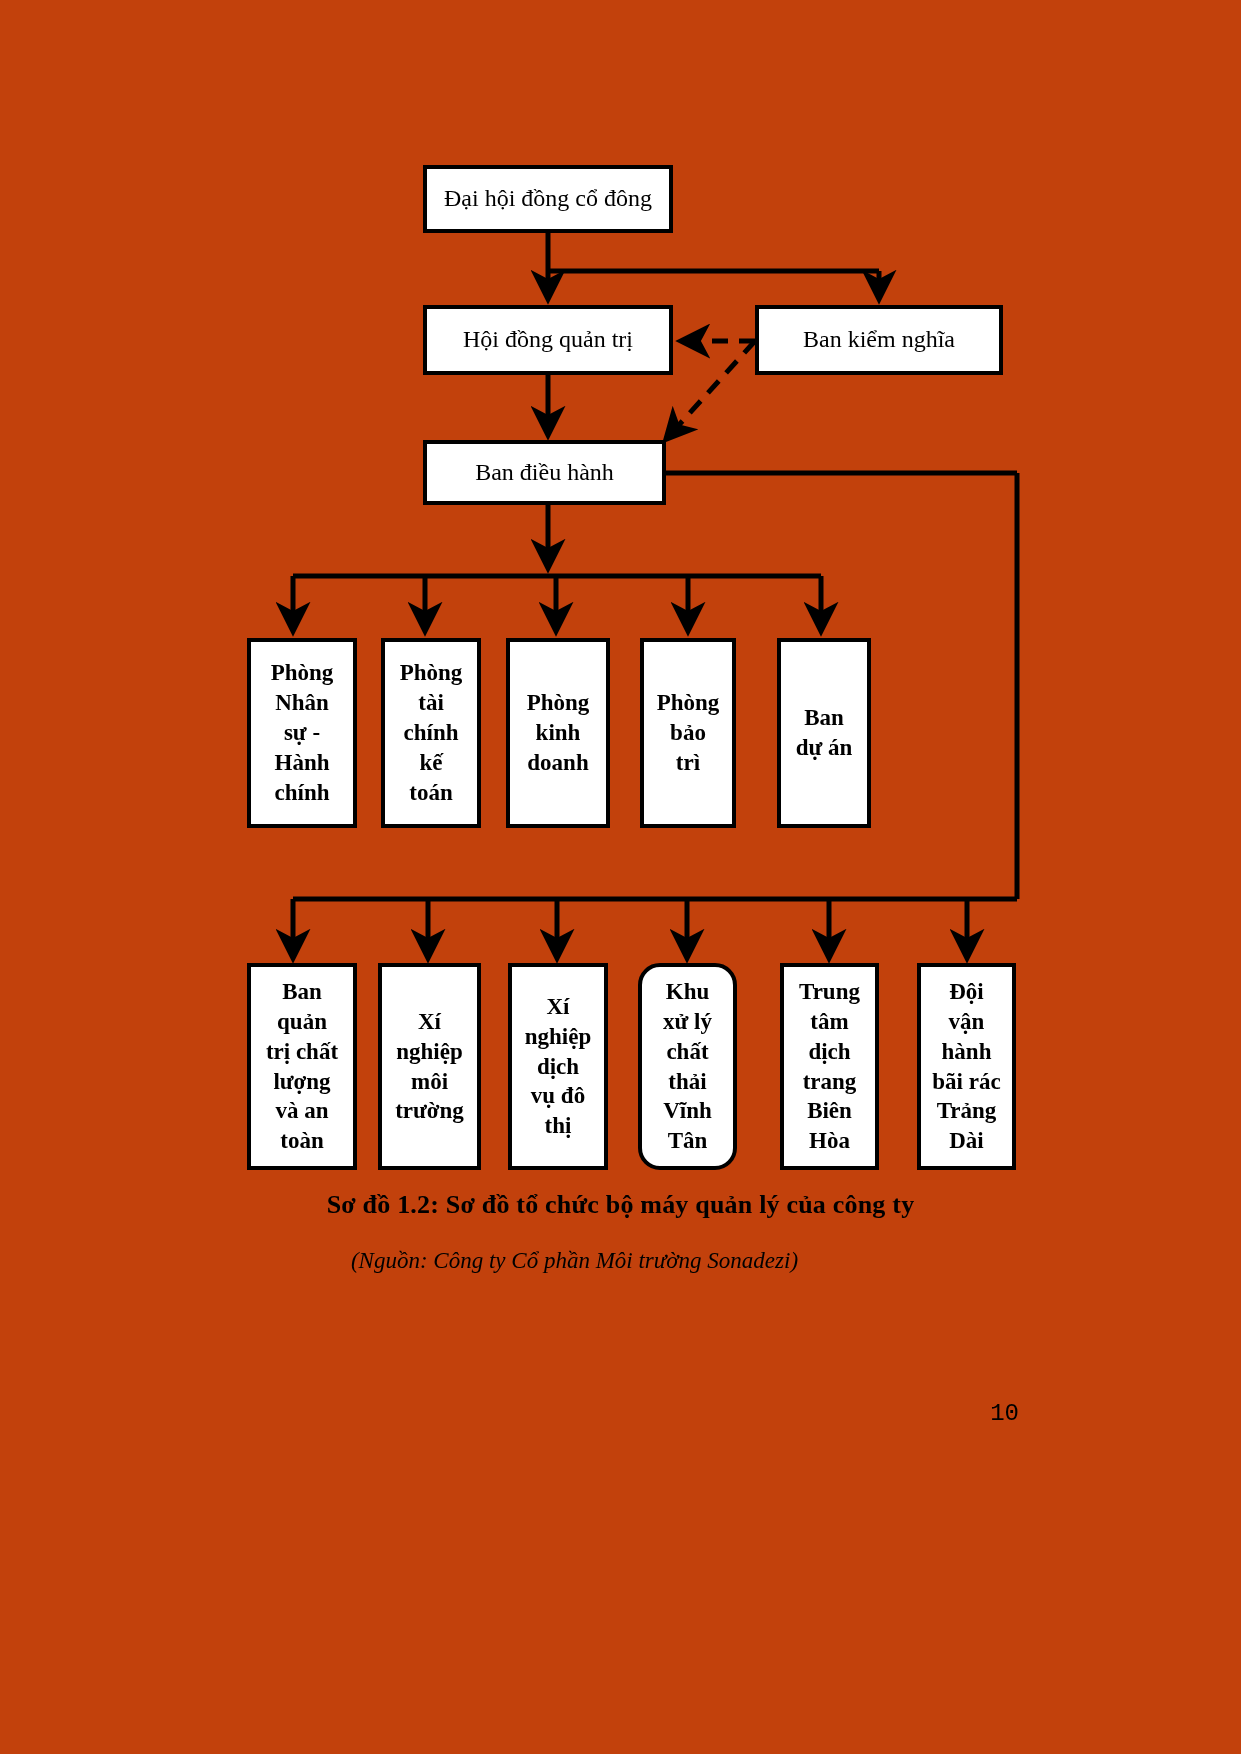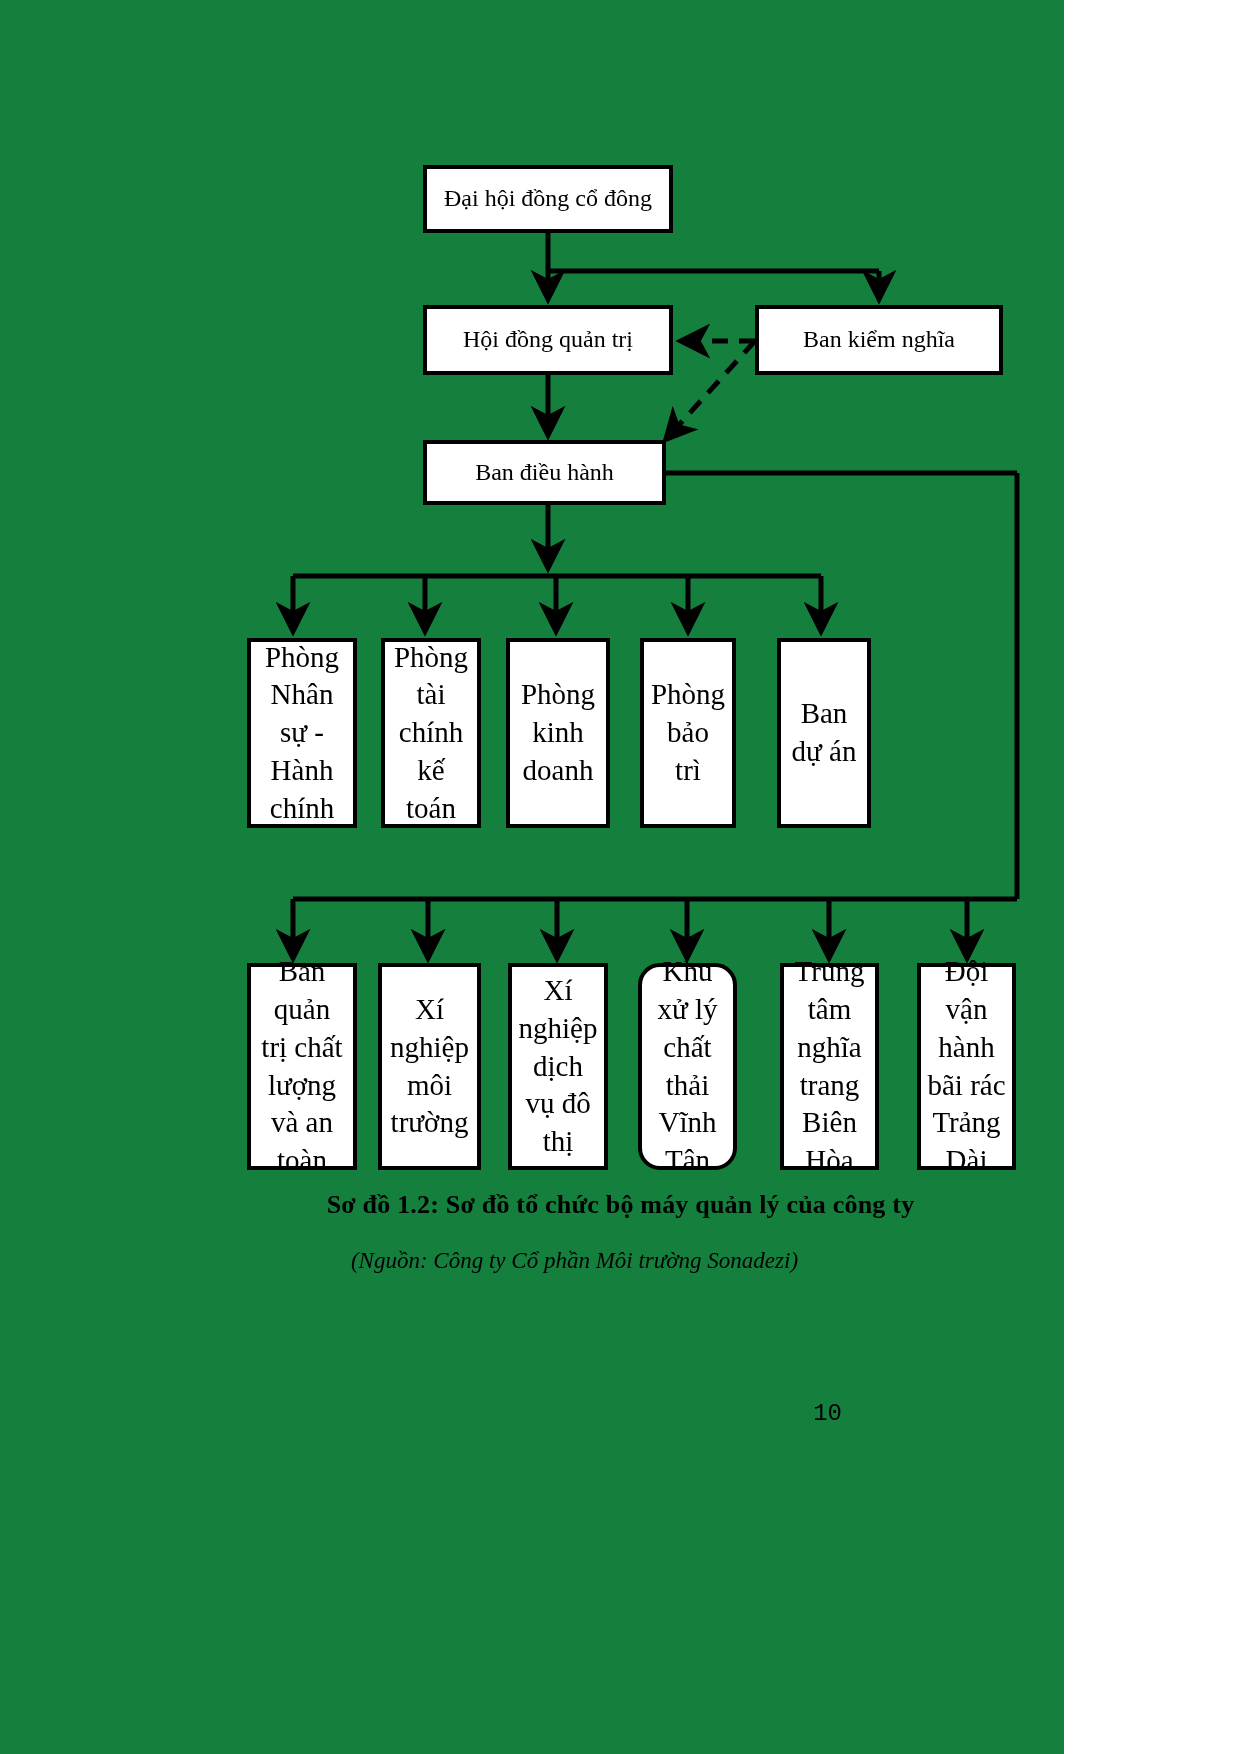--- a/index.html
+++ b/index.html
@@ -6,24 +6,24 @@
     margin: 0;
     padding: 0;
     background: #ffffff;
   }
   body {
     font-family: "Liberation Serif", "DejaVu Serif", serif;
     color: #000000;
   }
   #page {
     position: relative;
-    width: 1064px;
+    width: 1241px;
     height: 1754px;
     overflow: hidden;
-    background: #15803d;
+    background: #c2410c;
   }
   #diagram-svg {
     position: absolute;
     left: 0;
     top: 0;
     width: 1241px;
     height: 1754px;
   }
   
   .node {
@@ -39,21 +39,21 @@
     z-index: 3;
   }
   .node > .node-label {
     display: block;
     width: 100%;
     padding: 0 4px;
     box-sizing: border-box;
     white-space: pre-line;
   }
   .node.top   { font-size: 24px; }
-  .node.dept  { font-size: 29px; }
+  .node.dept  { font-size: 23px; font-weight: bold; }
 
   
   .caption {
     position: absolute;
     left: 0;
     top: 1190px;
     width: 1241px;
     text-align: center;
     font-size: 26px;
     font-weight: bold;
@@ -206,21 +206,21 @@
 xử lý
 chất
 thải
 Vĩnh
 Tân</span>
   </div>
 
   <div class="node dept" style="left:780px; top:963px; width:99px; height:207px;">
     <span class="node-label">Trung
 tâm
-nghĩa
+dịch
 trang
 Biên
 Hòa</span>
   </div>
 
   <div class="node dept" style="left:917px; top:963px; width:99px; height:207px;">
     <span class="node-label">Đội
 vận
 hành
 bãi rác

